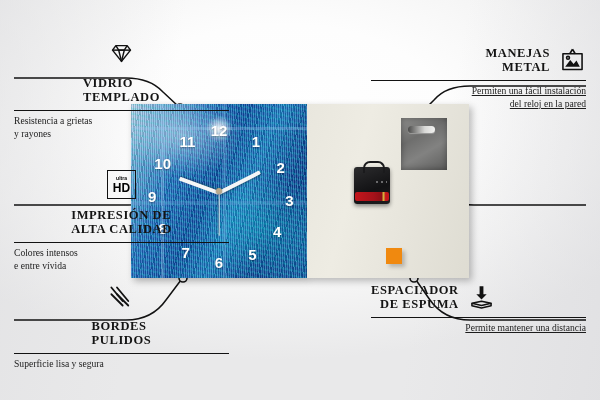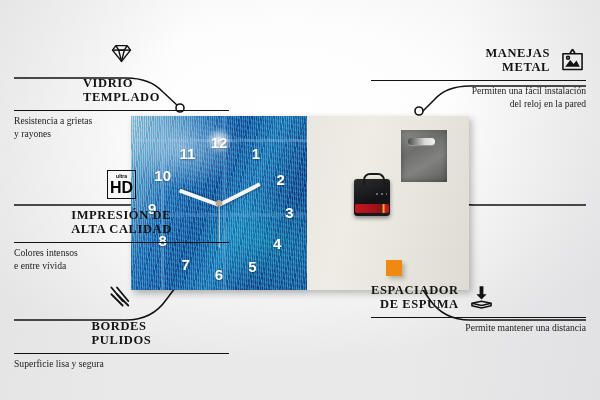--- a/index.html
+++ b/index.html
@@ -10,21 +10,21 @@
   }
   #stage{position:relative;width:600px;height:400px;overflow:hidden;
     background:
       radial-gradient(ellipse 70% 60% at 47% 30%, #ffffff 0%, #fdfdfd 40%, #f4f4f4 72%, #e9e9ea 100%);
   }
   #stage:before{content:"";position:absolute;inset:0;
     background:linear-gradient(100deg, rgba(222,222,224,.55) 0%, rgba(255,255,255,0) 28%, rgba(255,255,255,0) 70%, rgba(220,220,223,.6) 100%);
     pointer-events:none;}
 
   
-  .product{position:absolute;left:131px;top:116px;width:338px;height:174px;}
+  .product{position:absolute;left:131px;top:104px;width:338px;height:174px;}
   .panel{position:absolute;top:0;height:174px;}
 
   .clock{left:0;width:176px;
     box-shadow:3px 3px 7px rgba(0,0,0,.30);
     overflow:hidden;background:#1b63ba;}
   .clock .bg{position:absolute;inset:0;
     background:
       repeating-linear-gradient(88deg, rgba(255,255,255,.18) 0 1px, rgba(0,0,0,.16) 1px 2.2px),
       repeating-linear-gradient(12deg, rgba(0,220,210,.20) 0 2px, rgba(0,0,0,0) 2px 5px),
       linear-gradient(115deg,#bcd6ef 0%,#6fa8dd 12%,#1f67c0 30%,#0f4ea8 46%,#1d76c4 60%,#0e3f96 78%,#1358a8 100%);
@@ -79,27 +79,27 @@
   .callout{position:absolute;width:215px;}
   .callout .head{display:flex;align-items:center;gap:9px;}
   .callout.left .head{justify-content:flex-end;flex-direction:column;}
   .callout.right .head{justify-content:flex-start;flex-direction:row;}
   .ttl{font-family:"Liberation Serif",serif;font-weight:700;font-size:12.5px;
     letter-spacing:.6px;color:#141414;line-height:1.15;}
   .callout.left .ttl{text-align:left;}
   .callout.right .ttl{text-align:right;}
   .rule{height:1.6px;background:#121212;margin:5px 0 4px;}
   .sub{font-family:"Liberation Serif",serif;font-size:9.6px;color:#1c1c1c;line-height:1.32;}
-  .callout.right .sub{text-align:right;}
+  .callout.right .sub{text-align:right;text-decoration:underline;}
   .ico{width:27px;height:27px;flex:0 0 27px;color:#111;}
   .ico svg{display:block;width:27px;height:27px;}
   .hdbox{width:27px;height:22px;border:1.6px solid #111;display:flex;flex-direction:column;
     align-items:center;justify-content:center;line-height:1;flex:0 0 27px;}
   .hdbox .u{font-family:"Liberation Sans",sans-serif;font-size:5px;font-weight:700;}
-  .hdbox .h{font-family:"Liberation Sans",sans-serif;font-size:16px;font-weight:700;margin-top:1px;}
+  .hdbox .h{font-family:"Liberation Sans",sans-serif;font-size:12px;font-weight:700;margin-top:1px;}
 
   svg.links{position:absolute;inset:0;width:600px;height:400px;pointer-events:none;}
 </style>
 </head>
 <body>
 
 <div id="stage">
 
   <svg class="links" viewBox="0 0 600 400">
     <g fill="none" stroke="#121212" stroke-width="1.5">

